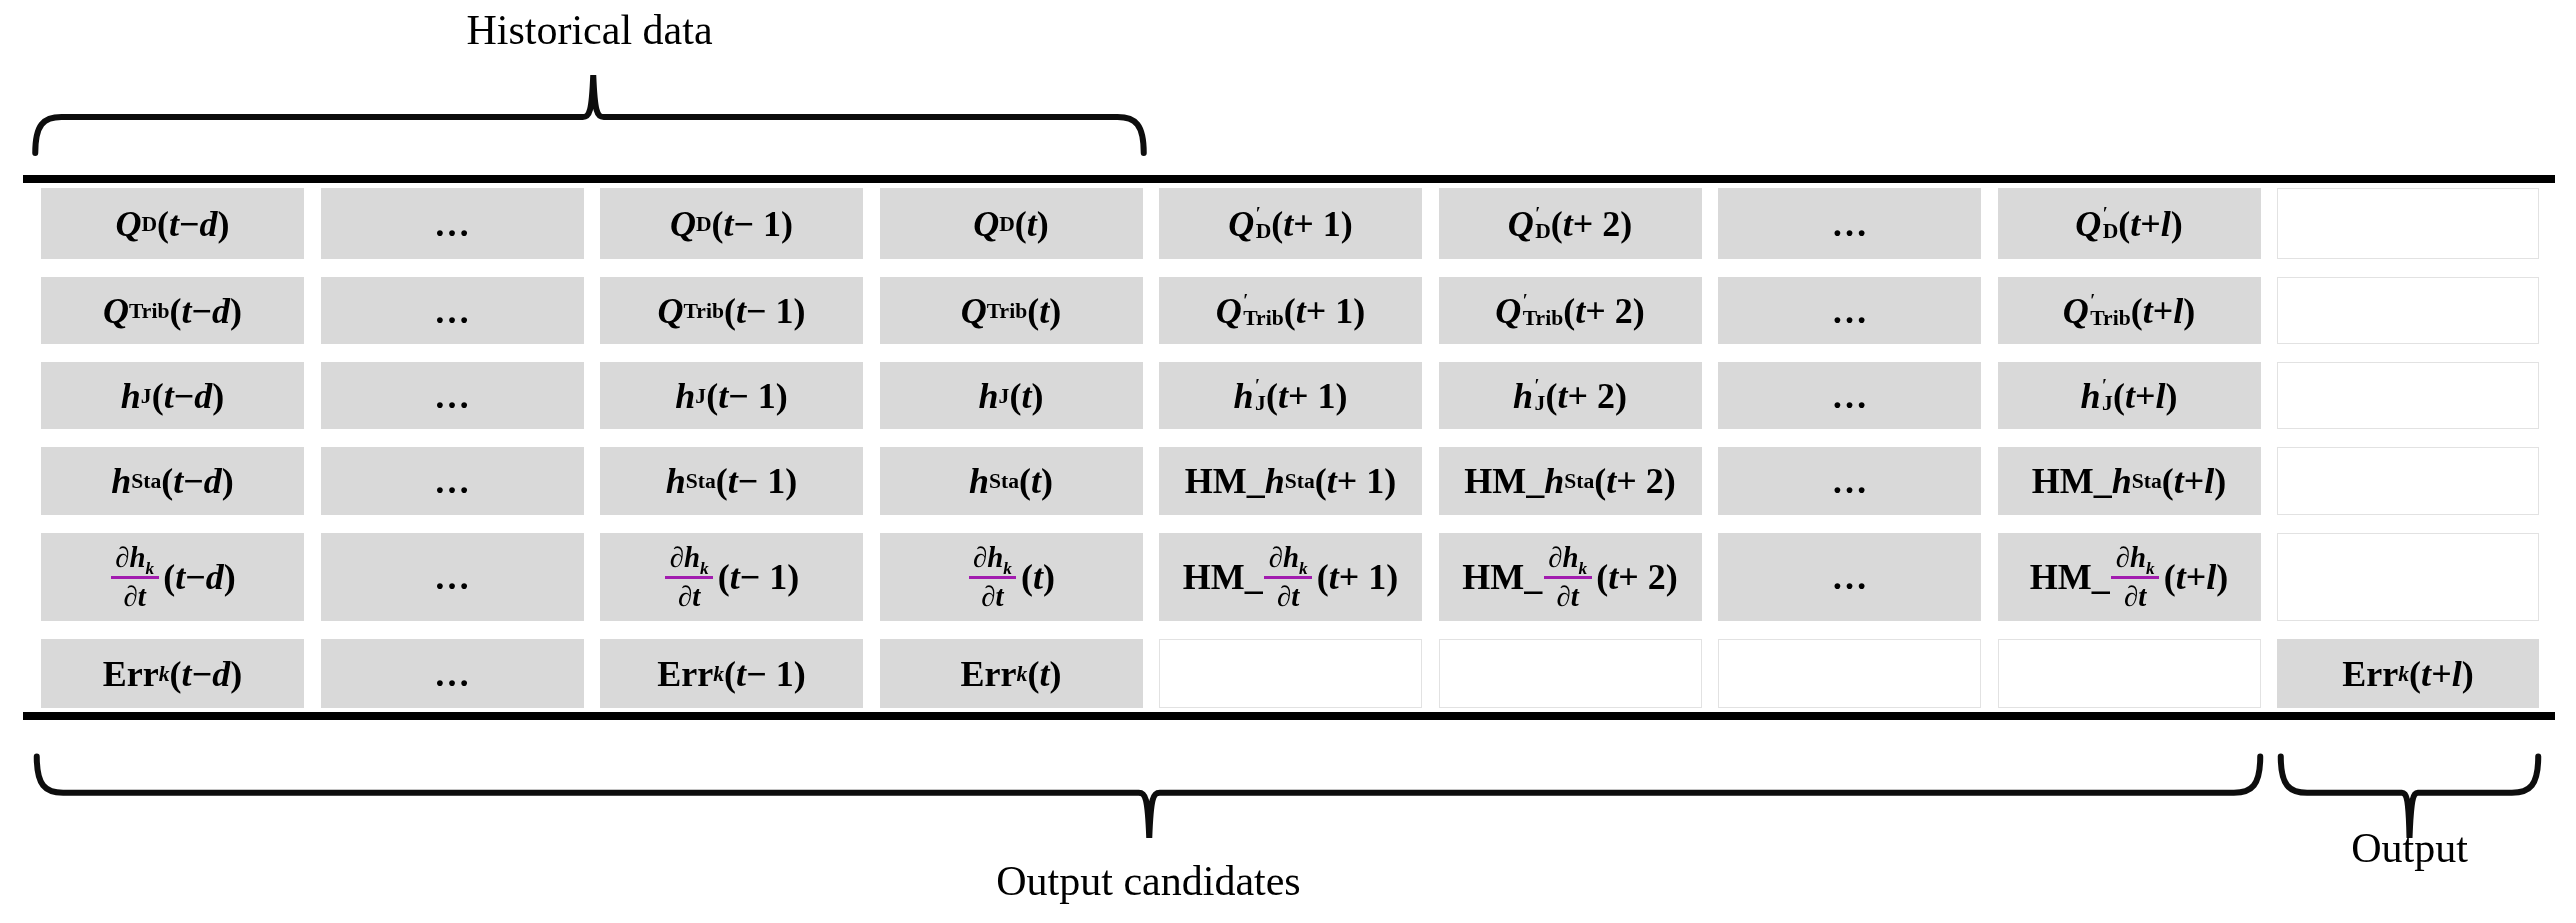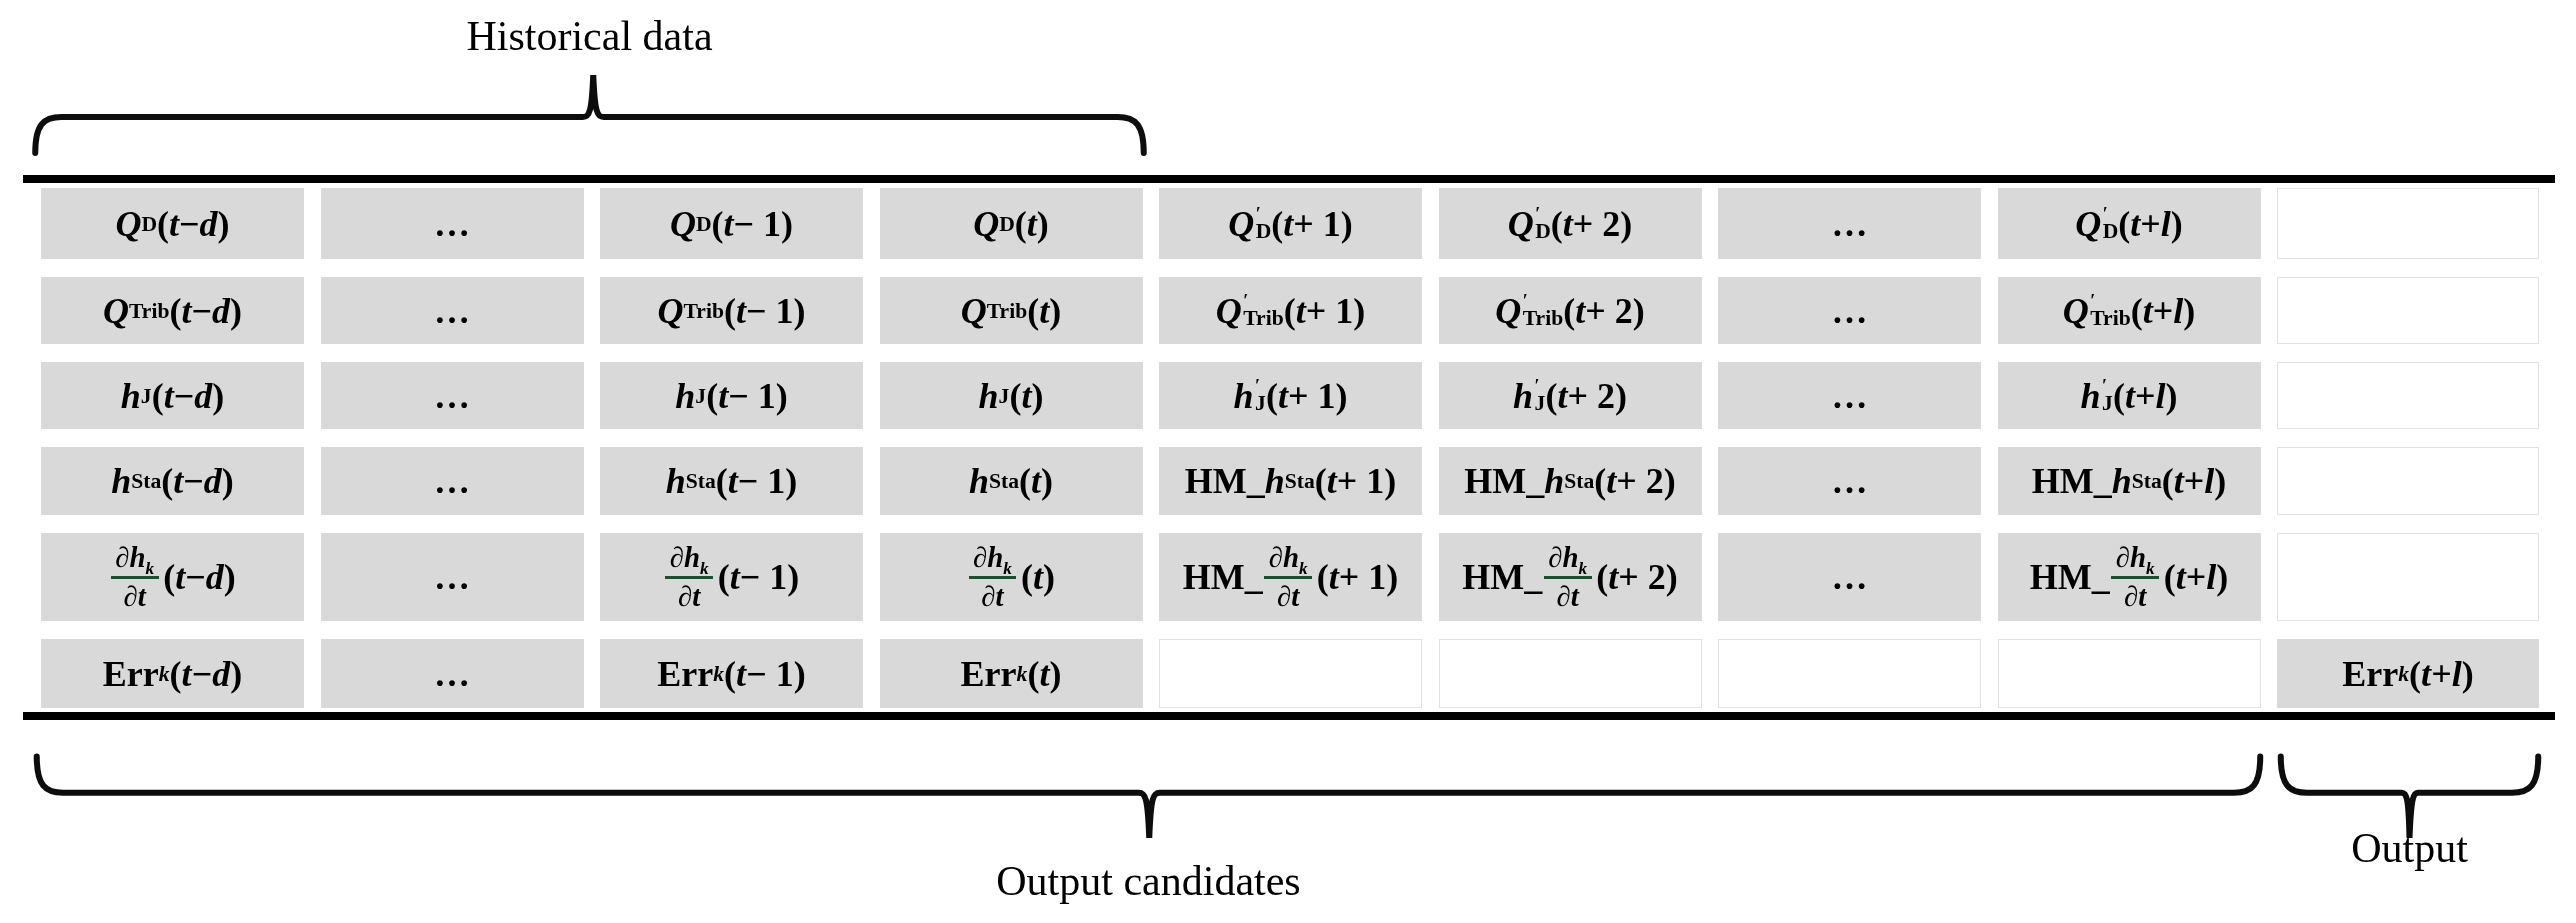--- a/index.html
+++ b/index.html
@@ -17,32 +17,32 @@
   .cell.gray{background:#d9d9d9;}
   .cell.white{background:#ffffff;border:1.5px solid #e2e2e2;}
   .cell i{font-style:italic;}
   .cell sub{font-size:0.60em;line-height:0;}
   .ss{display:inline-flex;flex-direction:column;align-items:flex-start;
       line-height:0.85;vertical-align:-0.50em;margin-left:1.5px;}
   .ss .pr{font-size:0.50em;}
   .ss .sb{font-size:0.60em;}
   .frac{display:inline-block;vertical-align:middle;text-align:center;
         font-size:0.80em;line-height:1.08;margin:0 4.5px 0 1.5px;}
-  .frac .num{display:block;border-bottom:3px solid #14532d;padding:0 4.5px 2.3px;}
+  .frac .num{display:block;border-bottom:3px solid #a21caf;padding:0 4.5px 2.3px;}
   .frac .den{display:block;padding-top:2.3px;}
   .blabel{position:absolute;font-size:42px;font-weight:normal;text-align:center;}
   .brace{position:absolute;}
   .brace path{fill:none;stroke:#0d0d0d;stroke-width:8;stroke-linecap:round;}
 </style>
 </head>
 <body>
 
 <div class="fig">
 
-  <div class="blabel" style="left:30px;top:12px;width:1119px;">Historical data</div>
+  <div class="blabel" style="left:30px;top:6px;width:1119px;">Historical data</div>
 
   <svg class="brace" style="left:30px;top:69px;" width="1119" height="87" viewBox="0 0 1488 116">
     <path d="M5,112 C5,74 16,64 40,64 H735 C744,64 747,57 749,8 C751,57 754,64 763,64 H1448 C1472,64 1483,74 1483,112"></path>
   </svg>
 
   <div class="rule top"></div>
 
   <div class="grid">
       <div class="cell gray"><i>Q</i><sub>D</sub>(<i>t</i> − <i>d</i>)</div>
       <div class="cell gray">…</div>

